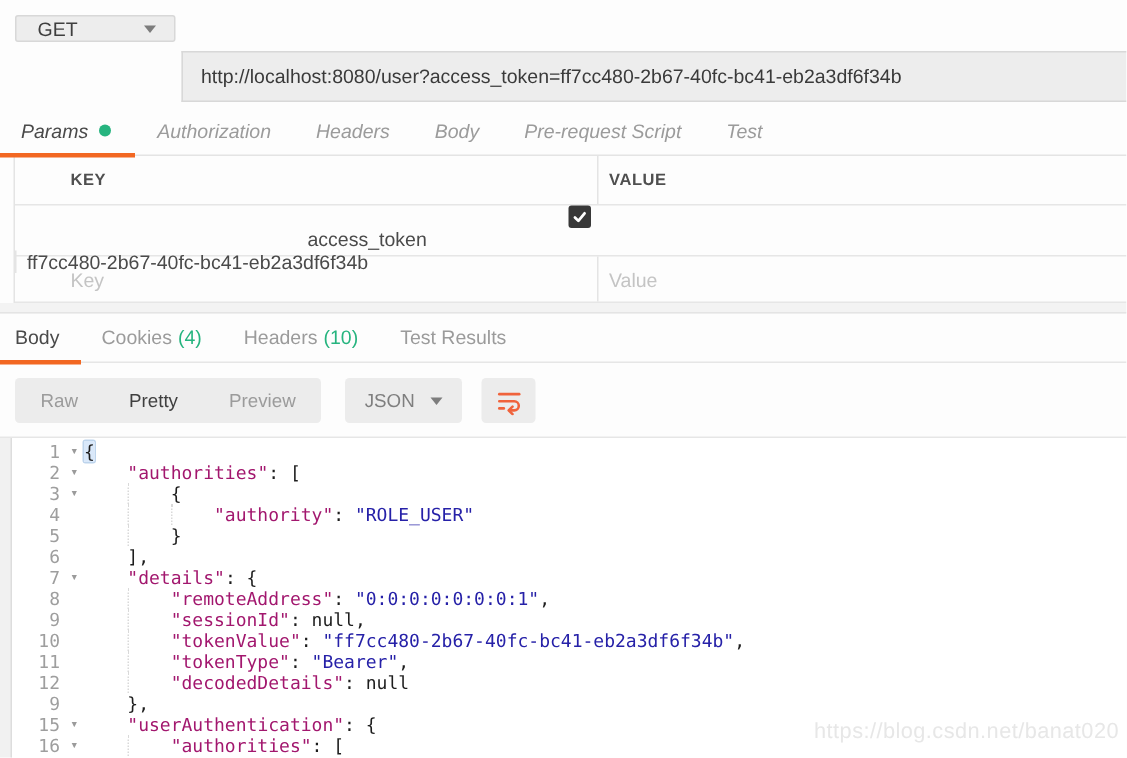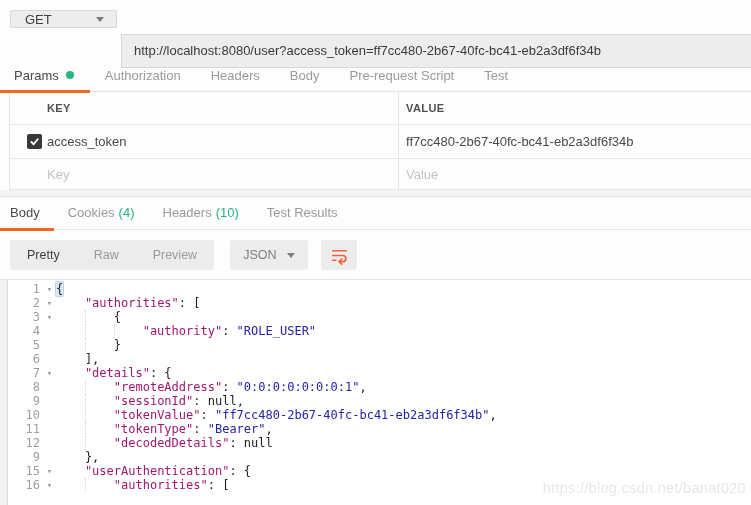--- a/index.html
+++ b/index.html
@@ -10,32 +10,32 @@
   
   .request-bar { display:flex; margin:10px 0 0 10px; height:34px; }
   .method-select { width:107px; height:18px; background:#ededed; border:1px solid #d8d8d8; border-radius:2px;
                    display:flex; align-items:center; padding:0 12px 0 14px; font-size:13px; color:#3f3f3f; cursor:pointer; }
   .method-select .caret { margin-left:auto; }
   .caret { width:0; height:0; border-left:4px solid transparent; border-right:4px solid transparent; border-top:5px solid #7d7d7d; display:inline-block; }
   .url-input { flex:1; height:34px; margin-left:4px; background:#ededed; border:1px solid #d8d8d8; border-right:none;
                line-height:32px; font-size:13px; color:#3a3a3a; padding-left:12px; white-space:nowrap; overflow:hidden;margin-top:24px; }
 
   
-  .req-tabs { display:flex; margin-top:17px; height:31px; border-bottom:1px solid #e4e4e4; align-items:center; }
+  .req-tabs { display:flex; margin-top:29px; height:31px; border-bottom:1px solid #e4e4e4; align-items:center;font-style:italic; }
   .req-tabs .tab { position:relative; height:31px; line-height:29px; padding:0 15px; font-size:13px; color:#9b9b9b; cursor:pointer; white-space:nowrap; }
   .req-tabs .tab:first-child { padding:0 16px 0 14px; }
   .req-tabs .tab.active { color:#4a4a4a; }
   .req-tabs .tab.active::after { content:""; position:absolute; left:0; right:0; bottom:-1px; height:3px; background:#f26722; }
   .dot { display:inline-block; width:8px; height:8px; border-radius:50%; background:#26b47f; margin-left:7px; vertical-align:middle; position:relative; top:-1px; }
 
   
   .params-table { margin-left:9px; border-left:1px solid #e4e4e4; }
   .p-row { display:flex; border-bottom:1px solid #e6e6e6; align-items:center; }
   .p-row.header { height:33px; }
-  .p-row.filled { height:34px; }
+  .p-row.filled { height:34px;flex-direction:column; }
   .p-row.empty { height:31px; }
   .cell-check { width:37px; flex:none; display:flex; align-items:center; padding-left:17px; }
   .cell-key { width:351px; flex:none; font-size:13px; color:#4a4a4a; overflow:hidden; white-space:nowrap; }
   .cell-val { flex:1; border-left:1px solid #e4e4e4; padding-left:7px; font-size:13px; color:#4a4a4a; align-self:stretch; display:flex; align-items:center; }
   .p-row.header .cell-key, .p-row.header .cell-val { font-size:11px; font-weight:700; color:#4f4f4f; letter-spacing:0.4px; }
   .p-row.empty .cell-key, .p-row.empty .cell-val { color:#c4c4c4; }
   .checkbox { width:15px; height:15px; background:#383838; border-radius:2px; display:flex; align-items:center; justify-content:center; cursor:pointer; }
 
   .divider-band { height:7px; background:#f3f3f3; border-bottom:1px solid #e4e4e4; }
 
@@ -124,22 +124,22 @@
 
   <div class="resp-tabs" id="respTabs">
       <div class="tab active"><span>Body</span></div>
       <div class="tab"><span>Cookies</span><span class="count">(4)</span></div>
       <div class="tab"><span>Headers</span><span class="count">(10)</span></div>
       <div class="tab"><span>Test Results</span></div>
     </div>
 
   <div class="toolbar">
     <div class="seg-group">
+      <span class="seg">Raw</span>
       <span class="seg active">Pretty</span>
-      <span class="seg">Raw</span>
       <span class="seg">Preview</span>
     </div>
     <div class="fmt-select">
       <span>JSON</span>
       <span class="caret"></span>
     </div>
     <div class="wrap-btn">
       <svg width="19" height="19" viewBox="0 0 20 20">
         <path d="M3 5 H17" fill="none" stroke="#f0633c" stroke-width="1.8" stroke-linecap="round"></path>
         <path d="M3 10 H13.5 a3.2 3.2 0 0 1 0 6.4 H10" fill="none" stroke="#f0633c" stroke-width="1.8" stroke-linecap="round"></path>

